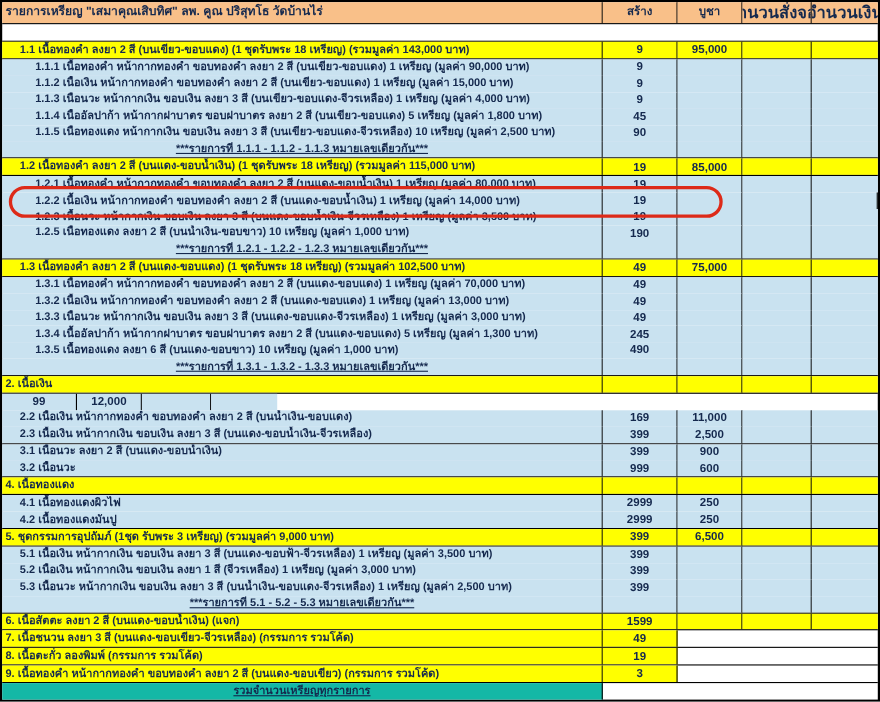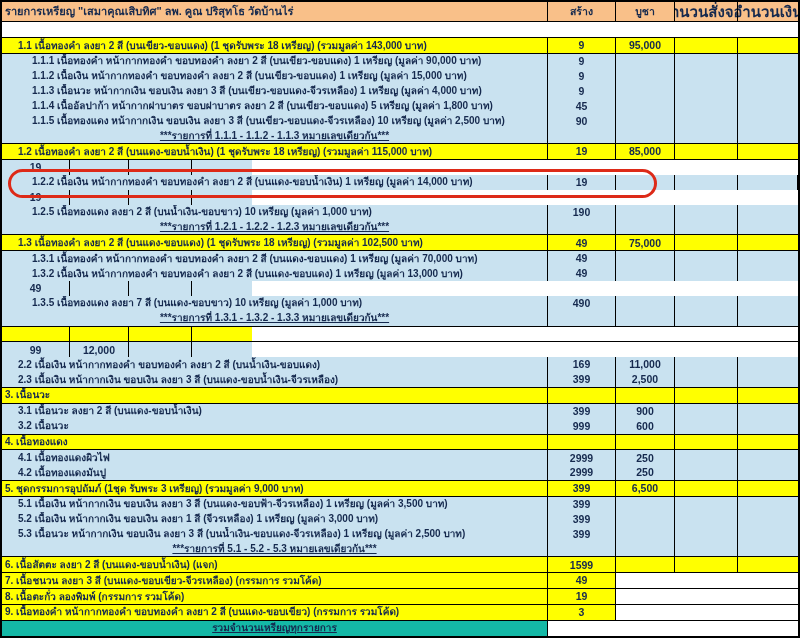--- a/index.html
+++ b/index.html
@@ -106,34 +106,36 @@
       <div class="cell num w4 bg-b"></div>
     </div>
     <div class="row bt">
       <div class="cell desc bg-y ind1">1.2 เนื้อทองคำ ลงยา 2 สี (บนแดง-ขอบน้ำเงิน) (1 ชุดรับพระ 18 เหรียญ) (รวมมูลค่า 115,000 บาท)</div>
       <div class="cell num w1 bg-y">19</div>
       <div class="cell num w2 bg-y">85,000</div>
       <div class="cell num w3 bg-y"></div>
       <div class="cell num w4 bg-y"></div>
     </div>
     <div class="row bt">
+      <div class="cell desc bg-b ind2">1.2.1 เนื้อทองคำ หน้ากากทองคำ ขอบทองคำ ลงยา 2 สี (บนแดง-ขอบน้ำเงิน) 1 เหรียญ (มูลค่า 80,000 บาท)</div>
       <div class="cell num w1 bg-b">19</div>
       <div class="cell num w2 bg-b"></div>
       <div class="cell num w3 bg-b"></div>
       <div class="cell num w4 bg-b"></div>
     </div>
     <div class="row hl">
       <div class="cell desc bg-b ind2">1.2.2 เนื้อเงิน หน้ากากทองคำ ขอบทองคำ ลงยา 2 สี (บนแดง-ขอบน้ำเงิน) 1 เหรียญ (มูลค่า 14,000 บาท)</div>
       <div class="cell num w1 bg-b">19</div>
       <div class="cell num w2 bg-b"></div>
       <div class="cell num w3 bg-b"></div>
       <div class="cell num w4 bg-b"></div>
       <div class="oval"></div>
     </div>
     <div class="row">
+      <div class="cell desc bg-b ind2">1.2.3 เนื้อนวะ หน้ากากเงิน ขอบเงิน ลงยา 3 สี (บนแดง-ขอบน้ำเงิน-จีวรเหลือง) 1 เหรียญ (มูลค่า 3,500 บาท)</div>
       <div class="cell num w1 bg-b">19</div>
       <div class="cell num w2 bg-b"></div>
       <div class="cell num w3 bg-b"></div>
       <div class="cell num w4 bg-b"></div>
     </div>
     <div class="row">
       <div class="cell desc bg-b ind2">1.2.5 เนื้อทองแดง ลงยา 2 สี (บนน้ำเงิน-ขอบขาว) 10 เหรียญ (มูลค่า 1,000 บาท)</div>
       <div class="cell num w1 bg-b">190</div>
       <div class="cell num w2 bg-b"></div>
       <div class="cell num w3 bg-b"></div>
@@ -161,40 +163,49 @@
       <div class="cell num w4 bg-b"></div>
     </div>
     <div class="row">
       <div class="cell desc bg-b ind2">1.3.2 เนื้อเงิน หน้ากากทองคำ ขอบทองคำ ลงยา 2 สี (บนแดง-ขอบแดง) 1 เหรียญ (มูลค่า 13,000 บาท)</div>
       <div class="cell num w1 bg-b">49</div>
       <div class="cell num w2 bg-b"></div>
       <div class="cell num w3 bg-b"></div>
       <div class="cell num w4 bg-b"></div>
     </div>
     <div class="row">
+      <div class="cell desc bg-b ind2">1.3.3 เนื้อนวะ หน้ากากเงิน ขอบเงิน ลงยา 3 สี (บนแดง-ขอบแดง-จีวรเหลือง) 1 เหรียญ (มูลค่า 3,000 บาท)</div>
       <div class="cell num w1 bg-b">49</div>
       <div class="cell num w2 bg-b"></div>
       <div class="cell num w3 bg-b"></div>
       <div class="cell num w4 bg-b"></div>
     </div>
     <div class="row">
-      <div class="cell desc bg-b ind2">1.3.5 เนื้อทองแดง ลงยา 7 สี (บนแดง-ขอบขาว) 10 เหรียญ (มูลค่า 1,000 บาท)</div>
+      <div class="cell desc bg-b ind2">1.3.4 เนื้ออัลปาก้า หน้ากากฝาบาตร ขอบฝาบาตร ลงยา 2 สี (บนแดง-ขอบแดง) 5 เหรียญ (มูลค่า 1,300 บาท)</div>
+      <div class="cell num w1 bg-b">245</div>
+      <div class="cell num w2 bg-b"></div>
+      <div class="cell num w3 bg-b"></div>
+      <div class="cell num w4 bg-b"></div>
+    </div>
+    <div class="row">
+      <div class="cell desc bg-b ind2">1.3.5 เนื้อทองแดง ลงยา 6 สี (บนแดง-ขอบขาว) 10 เหรียญ (มูลค่า 1,000 บาท)</div>
       <div class="cell num w1 bg-b">490</div>
       <div class="cell num w2 bg-b"></div>
       <div class="cell num w3 bg-b"></div>
       <div class="cell num w4 bg-b"></div>
     </div>
     <div class="row">
       <div class="cell desc bg-b center">***รายการที่ 1.3.1 - 1.3.2 - 1.3.3 หมายเลขเดียวกัน***</div>
       <div class="cell num w1 bg-b"></div>
       <div class="cell num w2 bg-b"></div>
       <div class="cell num w3 bg-b"></div>
       <div class="cell num w4 bg-b"></div>
     </div>
     <div class="row bt">
+      <div class="cell desc bg-y">2. เนื้อเงิน</div>
       <div class="cell num w1 bg-y"></div>
       <div class="cell num w2 bg-y"></div>
       <div class="cell num w3 bg-y"></div>
       <div class="cell num w4 bg-y"></div>
     </div>
     <div class="row bt">
       <div class="cell num w1 bg-b">99</div>
       <div class="cell num w2 bg-b">12,000</div>
       <div class="cell num w3 bg-b"></div>
       <div class="cell num w4 bg-b"></div>
@@ -205,27 +216,20 @@
       <div class="cell num w2 bg-b">11,000</div>
       <div class="cell num w3 bg-b"></div>
       <div class="cell num w4 bg-b"></div>
     </div>
     <div class="row">
       <div class="cell desc bg-b ind1">2.3 เนื้อเงิน หน้ากากเงิน ขอบเงิน ลงยา 3 สี (บนแดง-ขอบน้ำเงิน-จีวรเหลือง)</div>
       <div class="cell num w1 bg-b">399</div>
       <div class="cell num w2 bg-b">2,500</div>
       <div class="cell num w3 bg-b"></div>
       <div class="cell num w4 bg-b"></div>
-    </div>
-    <div class="row bt">
-      <div class="cell desc bg-y">3. เนื้อนวะ</div>
-      <div class="cell num w1 bg-y"></div>
-      <div class="cell num w2 bg-y"></div>
-      <div class="cell num w3 bg-y"></div>
-      <div class="cell num w4 bg-y"></div>
     </div>
     <div class="row bt">
       <div class="cell desc bg-b ind1">3.1 เนื้อนวะ ลงยา 2 สี (บนแดง-ขอบน้ำเงิน)</div>
       <div class="cell num w1 bg-b">399</div>
       <div class="cell num w2 bg-b">900</div>
       <div class="cell num w3 bg-b"></div>
       <div class="cell num w4 bg-b"></div>
     </div>
     <div class="row">
       <div class="cell desc bg-b ind1">3.2 เนื้อนวะ</div>

